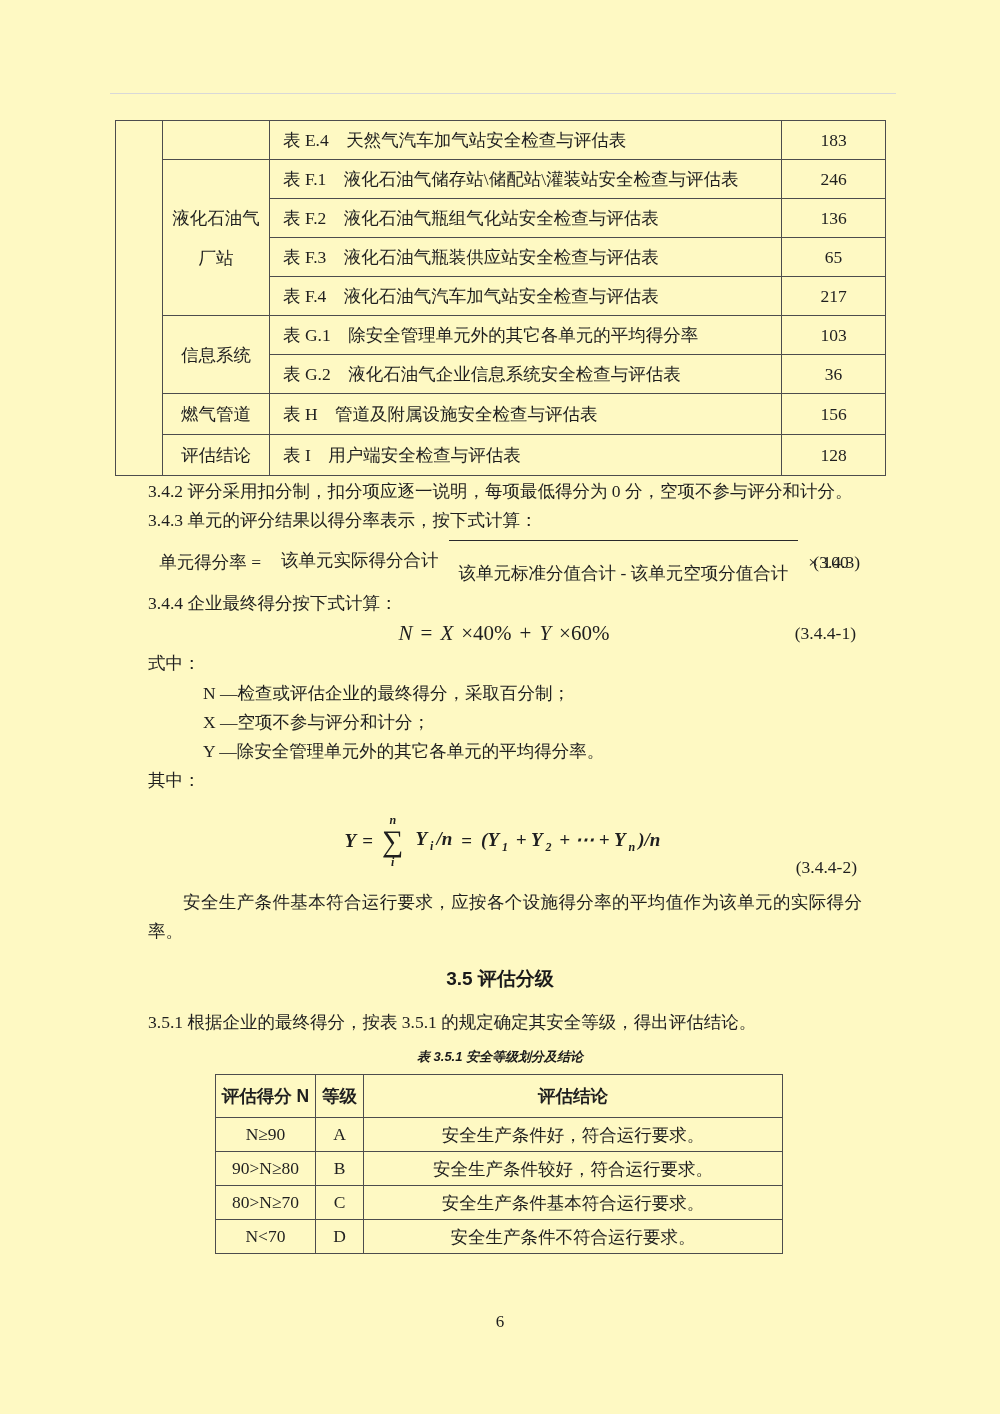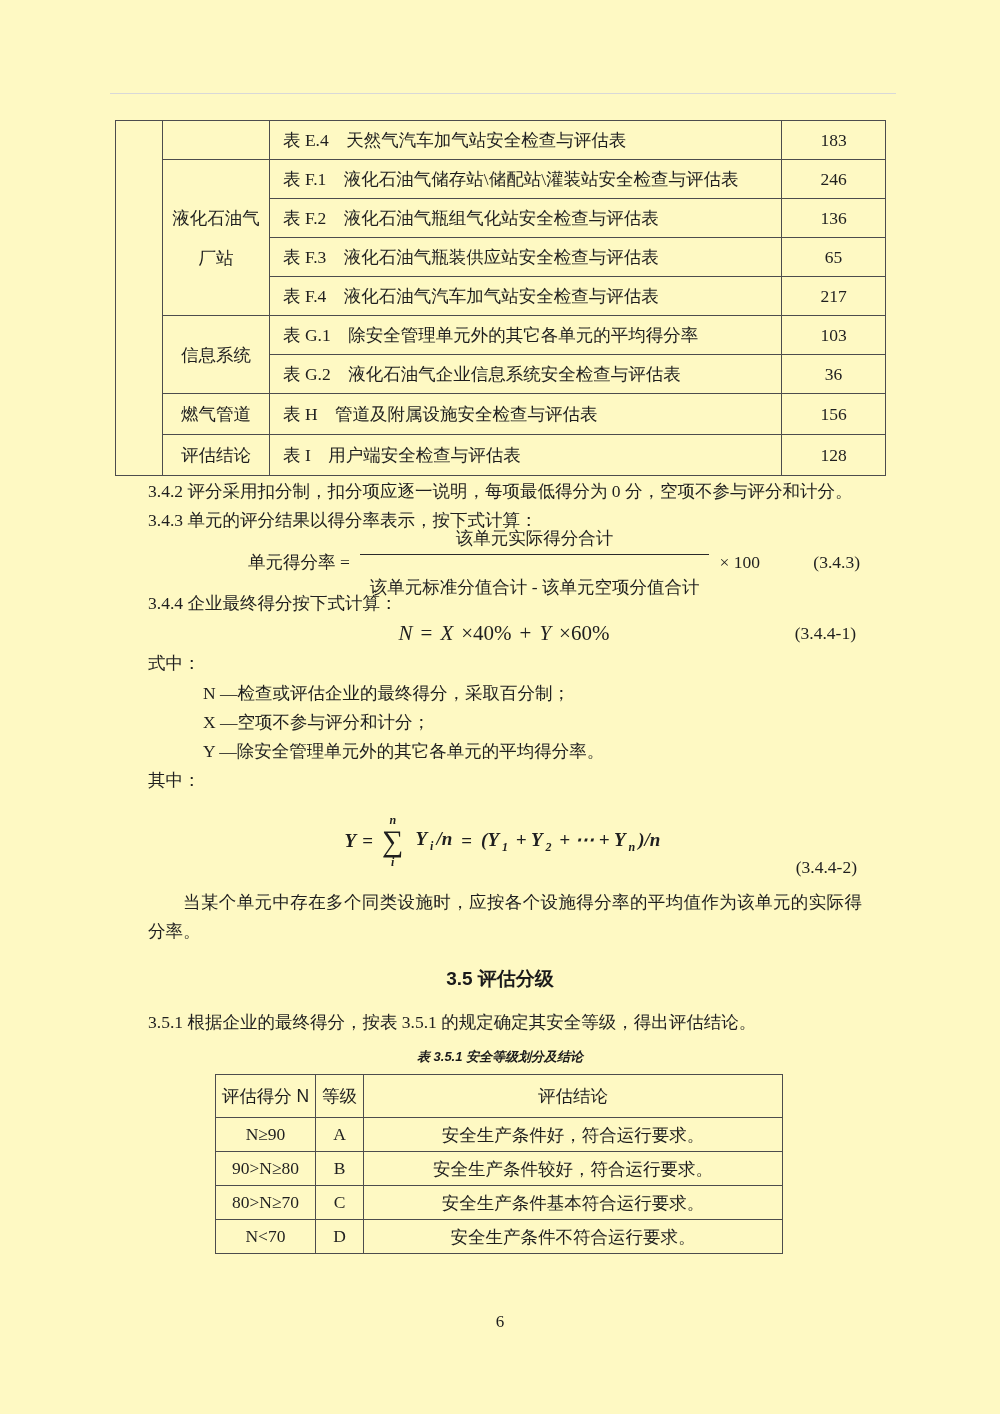--- a/index.html
+++ b/index.html
@@ -38,21 +38,21 @@
   .para {
     position: absolute; left: 148px; width: 714px;
     font-size: 17.5px; line-height: 29px;
     text-indent: 2em; text-align: justify; white-space: normal;
   }
 
   
   .formula-block { position: absolute; left: 148px; width: 712px; display: flex; align-items: center; justify-content: center; }
   .formula-tag { position: absolute; right: 0; font-size: 17.5px; white-space: nowrap; }
   .f-lhs { font-size: 17.5px; white-space: nowrap; }
-  .frac { display: inline-flex; flex-direction: column; align-items: center; margin: 0 10px; }
+  .frac { display: inline-flex; align-items: center; margin: 0 10px; }
   .frac .num { padding: 0 10px 4px; font-size: 17.5px; white-space: nowrap; }
   .frac .den { border-top: 1.5px solid #2a2a2a; padding: 20px 10px 0; font-size: 17.5px; white-space: nowrap; }
   .f-mult { font-size: 17.5px; white-space: nowrap; }
 
   .f1 { font-size: 21px; }
   .f1 .var { font-style: italic; }
   .f1 span { margin: 0 4px; }
 
   .f2 { font-weight: 600; font-size: 19px; }
   .f2 .var { font-style: italic; }
@@ -75,21 +75,21 @@
   
   .grade-table {
     position: absolute; top: 1074px; left: 215px;
     width: 567px; border-collapse: collapse; table-layout: fixed;
   }
   .grade-table td, .grade-table th {
     border: 1px solid #4d4d4d; text-align: center; vertical-align: middle;
     font-size: 17.5px;
   }
   .grade-table th {
-    height: 43px; font-family: "Liberation Sans", "DejaVu Sans", sans-serif; font-weight: 400;
+    height: 43px; font-family: "Liberation Sans", "DejaVu Sans", sans-serif; font-weight: 700;
   }
   .grade-table td { height: 34px; font-weight: 400; }
 
   .page-number { position: absolute; top: 1312px; left: 0; width: 1000px; text-align: center; font-size: 17px; }
 </style>
 </head>
 <body>
 
 <div class="page">
 
@@ -188,21 +188,21 @@
       <span class="sigma-top">n</span>
       <span class="sigma-glyph">∑</span>
       <span class="sigma-bot">i</span>
     </span>
     <span class="var"><span>Y</span><sub>i</sub><span>/n</span></span>
     <span>=</span>
     <span class="var f2-expansion"><span>(Y</span><sub>1</sub><span> + Y</span><sub>2</sub><span> + ⋯ + Y</span><sub>n</sub><span>)/n</span></span>
     <span class="formula-tag" style="bottom:4px;top:auto;position:absolute;font-weight:400">(3.4.4-2)</span>
   </div>
 
-  <div class="para" style="top:888px">当某个单元中存在多个同类设施时，应按各个设施得分率的平均值作为该单元的实际得分率。</div>
+  <div class="para" style="top:888px">安全生产条件基本符合运行要求，应按各个设施得分率的平均值作为该单元的实际得分率。</div>
 
   <div class="center-heading h35" style="top:966px">3.5 评估分级</div>
   <div class="clause" style="top:1011px">3.5.1 根据企业的最终得分，按表 3.5.1 的规定确定其安全等级，得出评估结论。</div>
   <div class="center-heading tcaption" style="top:1048px">表 3.5.1 安全等级划分及结论</div>
 
   <table class="grade-table">
     <colgroup>
         <col style="width:100px">
         <col style="width:48px">
         <col style="width:419px">

